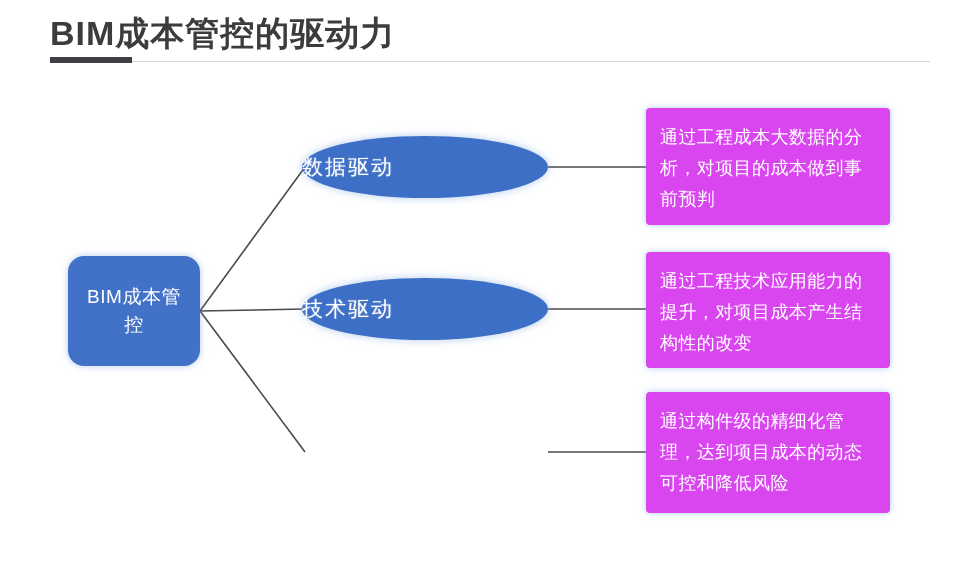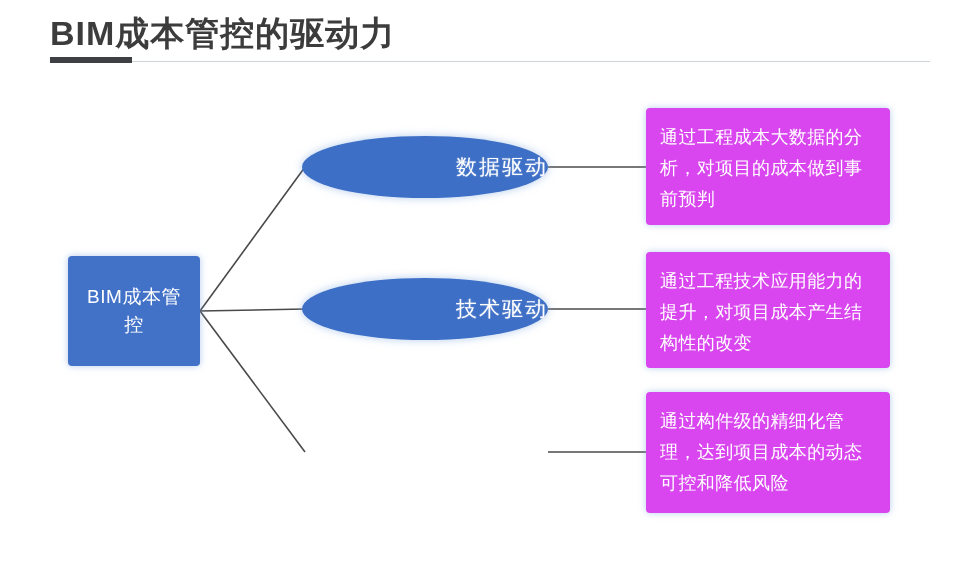--- a/index.html
+++ b/index.html
@@ -69,21 +69,21 @@
   }
 
   
   .root-node {
     position: absolute;
     left: 68px;
     top: 256px;
     width: 132px;
     height: 110px;
     background: #4272c8;
-    border-radius: 4px;
+    border-radius: 16px;
     box-shadow: 0 0 7px rgba(120,160,220,0.55);
     display: flex;
     align-items: center;
     justify-content: flex-start;
     box-sizing: border-box;
     padding: 4px 10px;
   }
   .root-node-label {
     color: #ffffff;
     font-size: 19px;
@@ -95,21 +95,21 @@
   
   .ellipse-node {
     position: absolute;
     width: 246px;
     height: 62px;
     background: #3d6fc6;
     border-radius: 50%;
     box-shadow: 0 0 8px rgba(130,170,225,0.6);
     display: flex;
     align-items: center;
-    justify-content: flex-end;
+    justify-content: flex-start;
   }
   .ellipse-label {
     color: #ffffff;
     font-size: 21px;
     letter-spacing: 2px;
     text-shadow: 0 0 2px rgba(255,255,255,0.35);
   }
   .ellipse-1 { left: 302px; top: 136px; }
   .ellipse-2 { left: 302px; top: 278px; }
   .ellipse-3 { left: 302px; top: 421px; }

